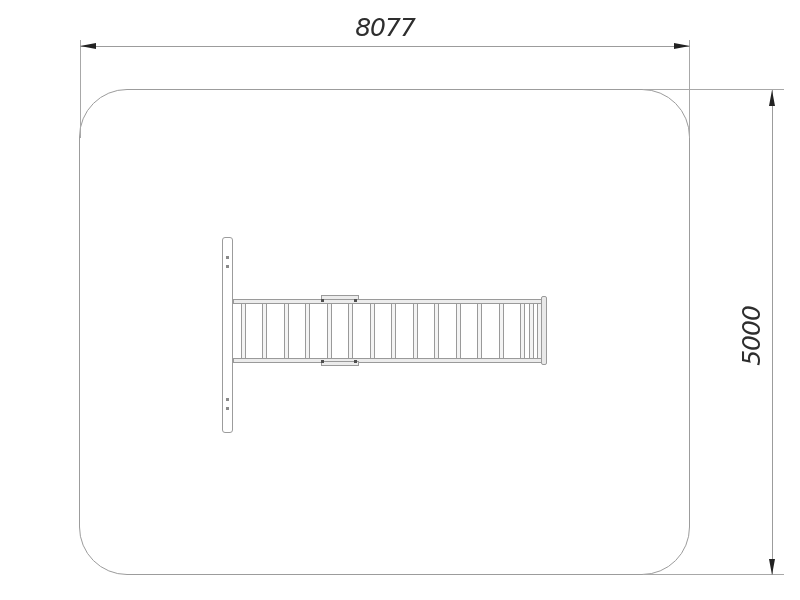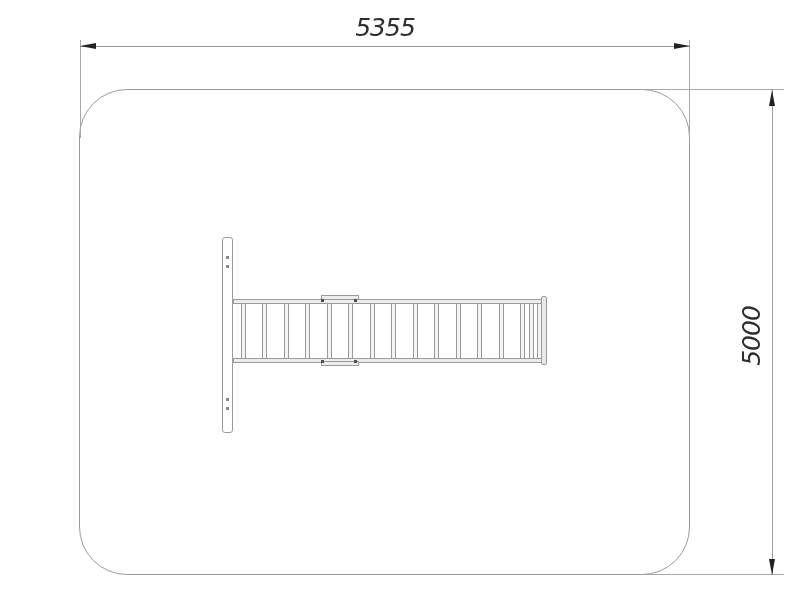--- a/index.html
+++ b/index.html
@@ -69,21 +69,21 @@
 
 <div class="canvas">
 
   <div class="abs zone"></div>
 
   <div class="abs thin-v" style="left:80px;top:40px;height:98px;"></div>
   <div class="abs thin-v" style="left:689px;top:40px;height:98px;"></div>
   <div class="abs hline" style="left:80px;top:46px;width:610px;"></div>
   <div class="abs arr arr-left" style="left:80px;top:43px;"></div>
   <div class="abs arr arr-right" style="left:674px;top:43px;"></div>
-  <div class="abs dim-label top">5355</div>
+  <div class="abs dim-label top">8077</div>
 
   <div class="abs thin-h" style="left:644px;top:89px;width:140px;"></div>
   <div class="abs thin-h" style="left:644px;top:574px;width:140px;"></div>
   <div class="abs vline" style="left:772px;top:90px;height:485px;"></div>
   <div class="abs arr arr-up" style="left:769px;top:90px;"></div>
   <div class="abs arr arr-down" style="left:769px;top:559px;"></div>
   <div class="abs dim-label right">5000</div>
 
   <div class="abs panel"></div>
   <div class="abs dot" style="left:226px;top:256px;"></div>

